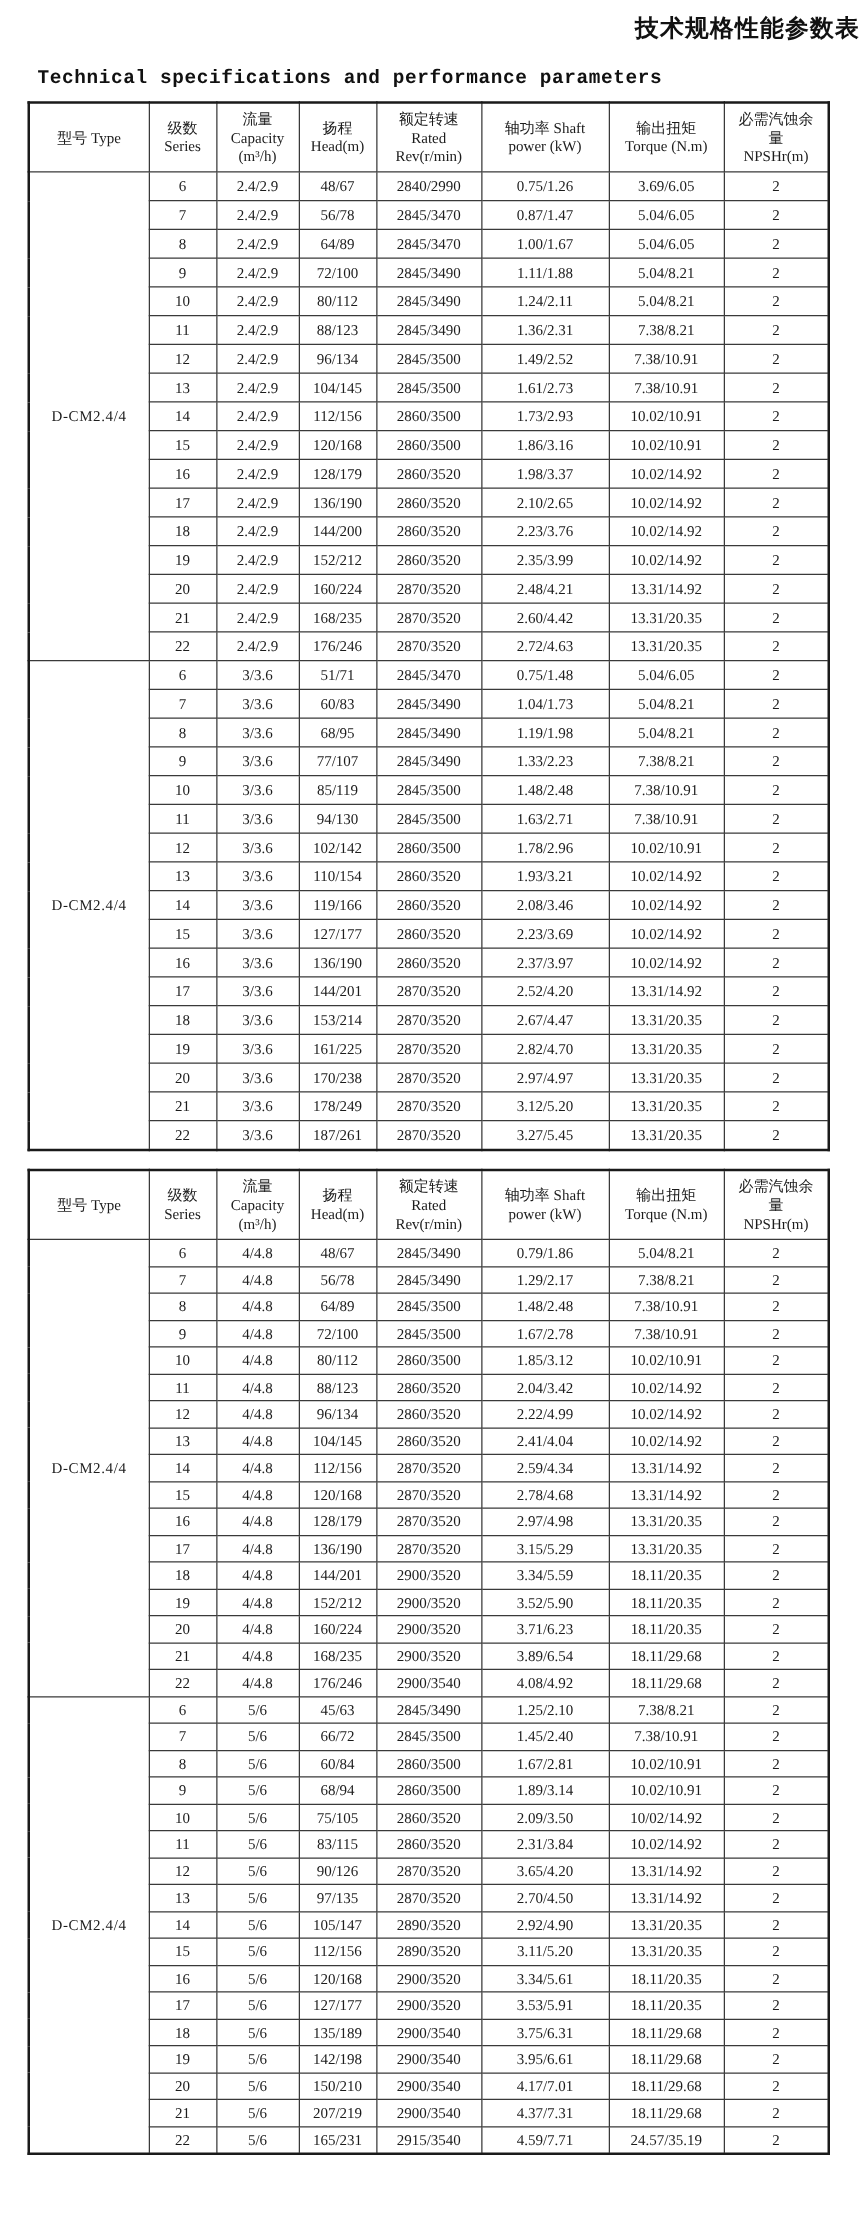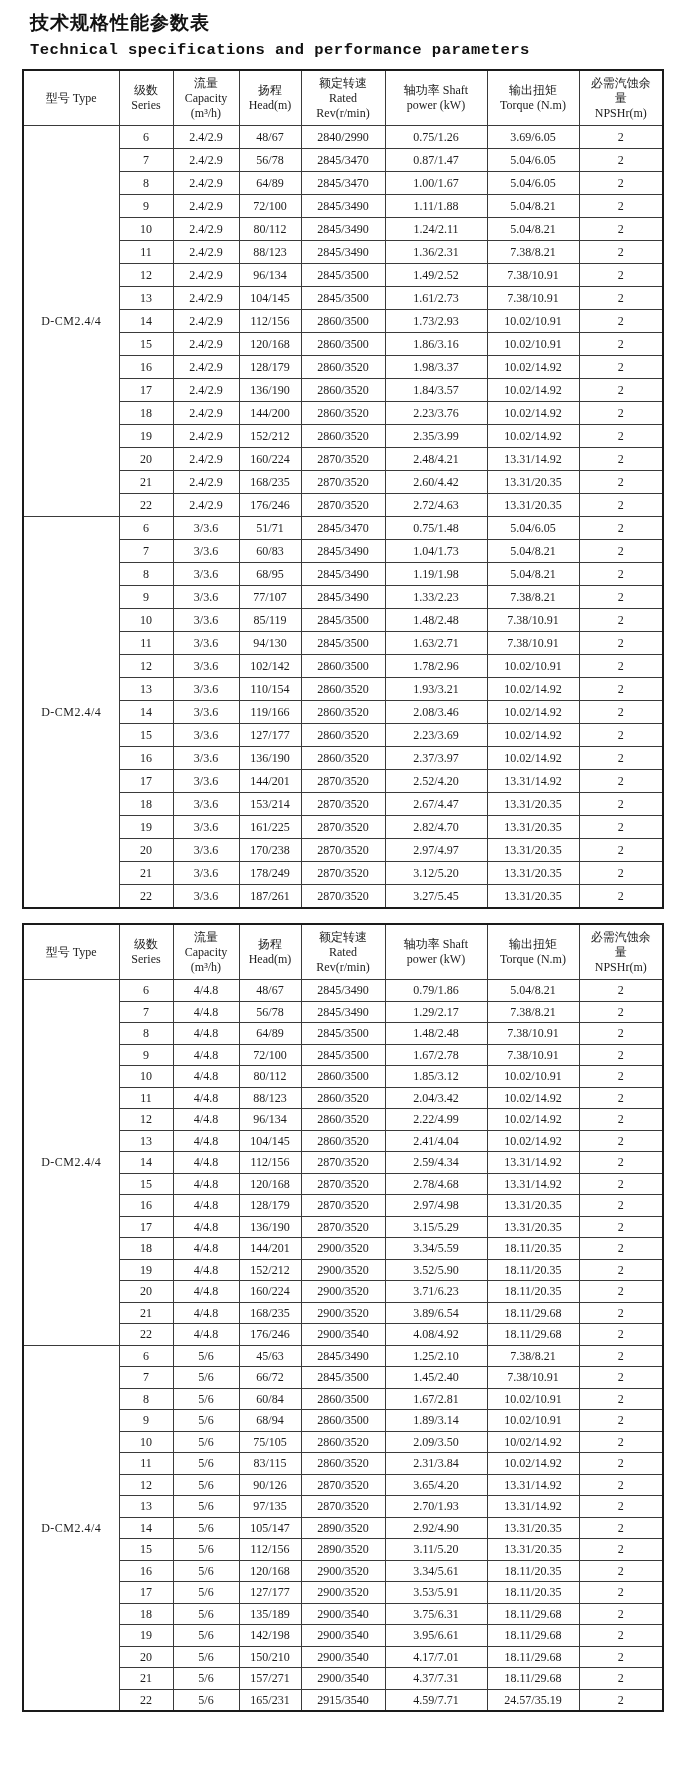--- a/index.html
+++ b/index.html
@@ -16,23 +16,24 @@
   }
   .page {
     padding-top: 6px;
   }
   .title-zh {
     margin: 4px 0 0 30px;
     font-size: 19px;
     font-weight: bold;
     letter-spacing: 1px;
     color: #111;
+    text-align: right;
   }
   .title-en {
-    margin: 5px 0 0 30px;
+    margin: 17px 0 0 30px;
     font-size: 15.5px;
     font-weight: bold;
     font-family: "Liberation Mono", "DejaVu Sans Mono", monospace;
     color: #111;
     letter-spacing: 0.5px;
   }
   .table-host {
     margin: 10px 0 0 22px;
   }
   table.spec-table {
@@ -203,21 +204,21 @@
             <td>2860/3520</td>
             <td>1.98/3.37</td>
             <td>10.02/14.92</td>
             <td>2</td>
           </tr>
           <tr>
             <td>17</td>
             <td>2.4/2.9</td>
             <td>136/190</td>
             <td>2860/3520</td>
-            <td>1.84/3.57</td>
+            <td>2.10/2.65</td>
             <td>10.02/14.92</td>
             <td>2</td>
           </tr>
           <tr>
             <td>18</td>
             <td>2.4/2.9</td>
             <td>144/200</td>
             <td>2860/3520</td>
             <td>2.23/3.76</td>
             <td>10.02/14.92</td>
@@ -658,21 +659,21 @@
             <td>2870/3520</td>
             <td>3.65/4.20</td>
             <td>13.31/14.92</td>
             <td>2</td>
           </tr>
           <tr>
             <td>13</td>
             <td>5/6</td>
             <td>97/135</td>
             <td>2870/3520</td>
-            <td>2.70/1.93</td>
+            <td>2.70/4.50</td>
             <td>13.31/14.92</td>
             <td>2</td>
           </tr>
           <tr>
             <td>14</td>
             <td>5/6</td>
             <td>105/147</td>
             <td>2890/3520</td>
             <td>2.92/4.90</td>
             <td>13.31/20.35</td>
@@ -728,21 +729,21 @@
             <td>5/6</td>
             <td>150/210</td>
             <td>2900/3540</td>
             <td>4.17/7.01</td>
             <td>18.11/29.68</td>
             <td>2</td>
           </tr>
           <tr>
             <td>21</td>
             <td>5/6</td>
-            <td>157/271</td>
+            <td>207/219</td>
             <td>2900/3540</td>
             <td>4.37/7.31</td>
             <td>18.11/29.68</td>
             <td>2</td>
           </tr>
           <tr>
             <td>22</td>
             <td>5/6</td>
             <td>165/231</td>
             <td>2915/3540</td>

